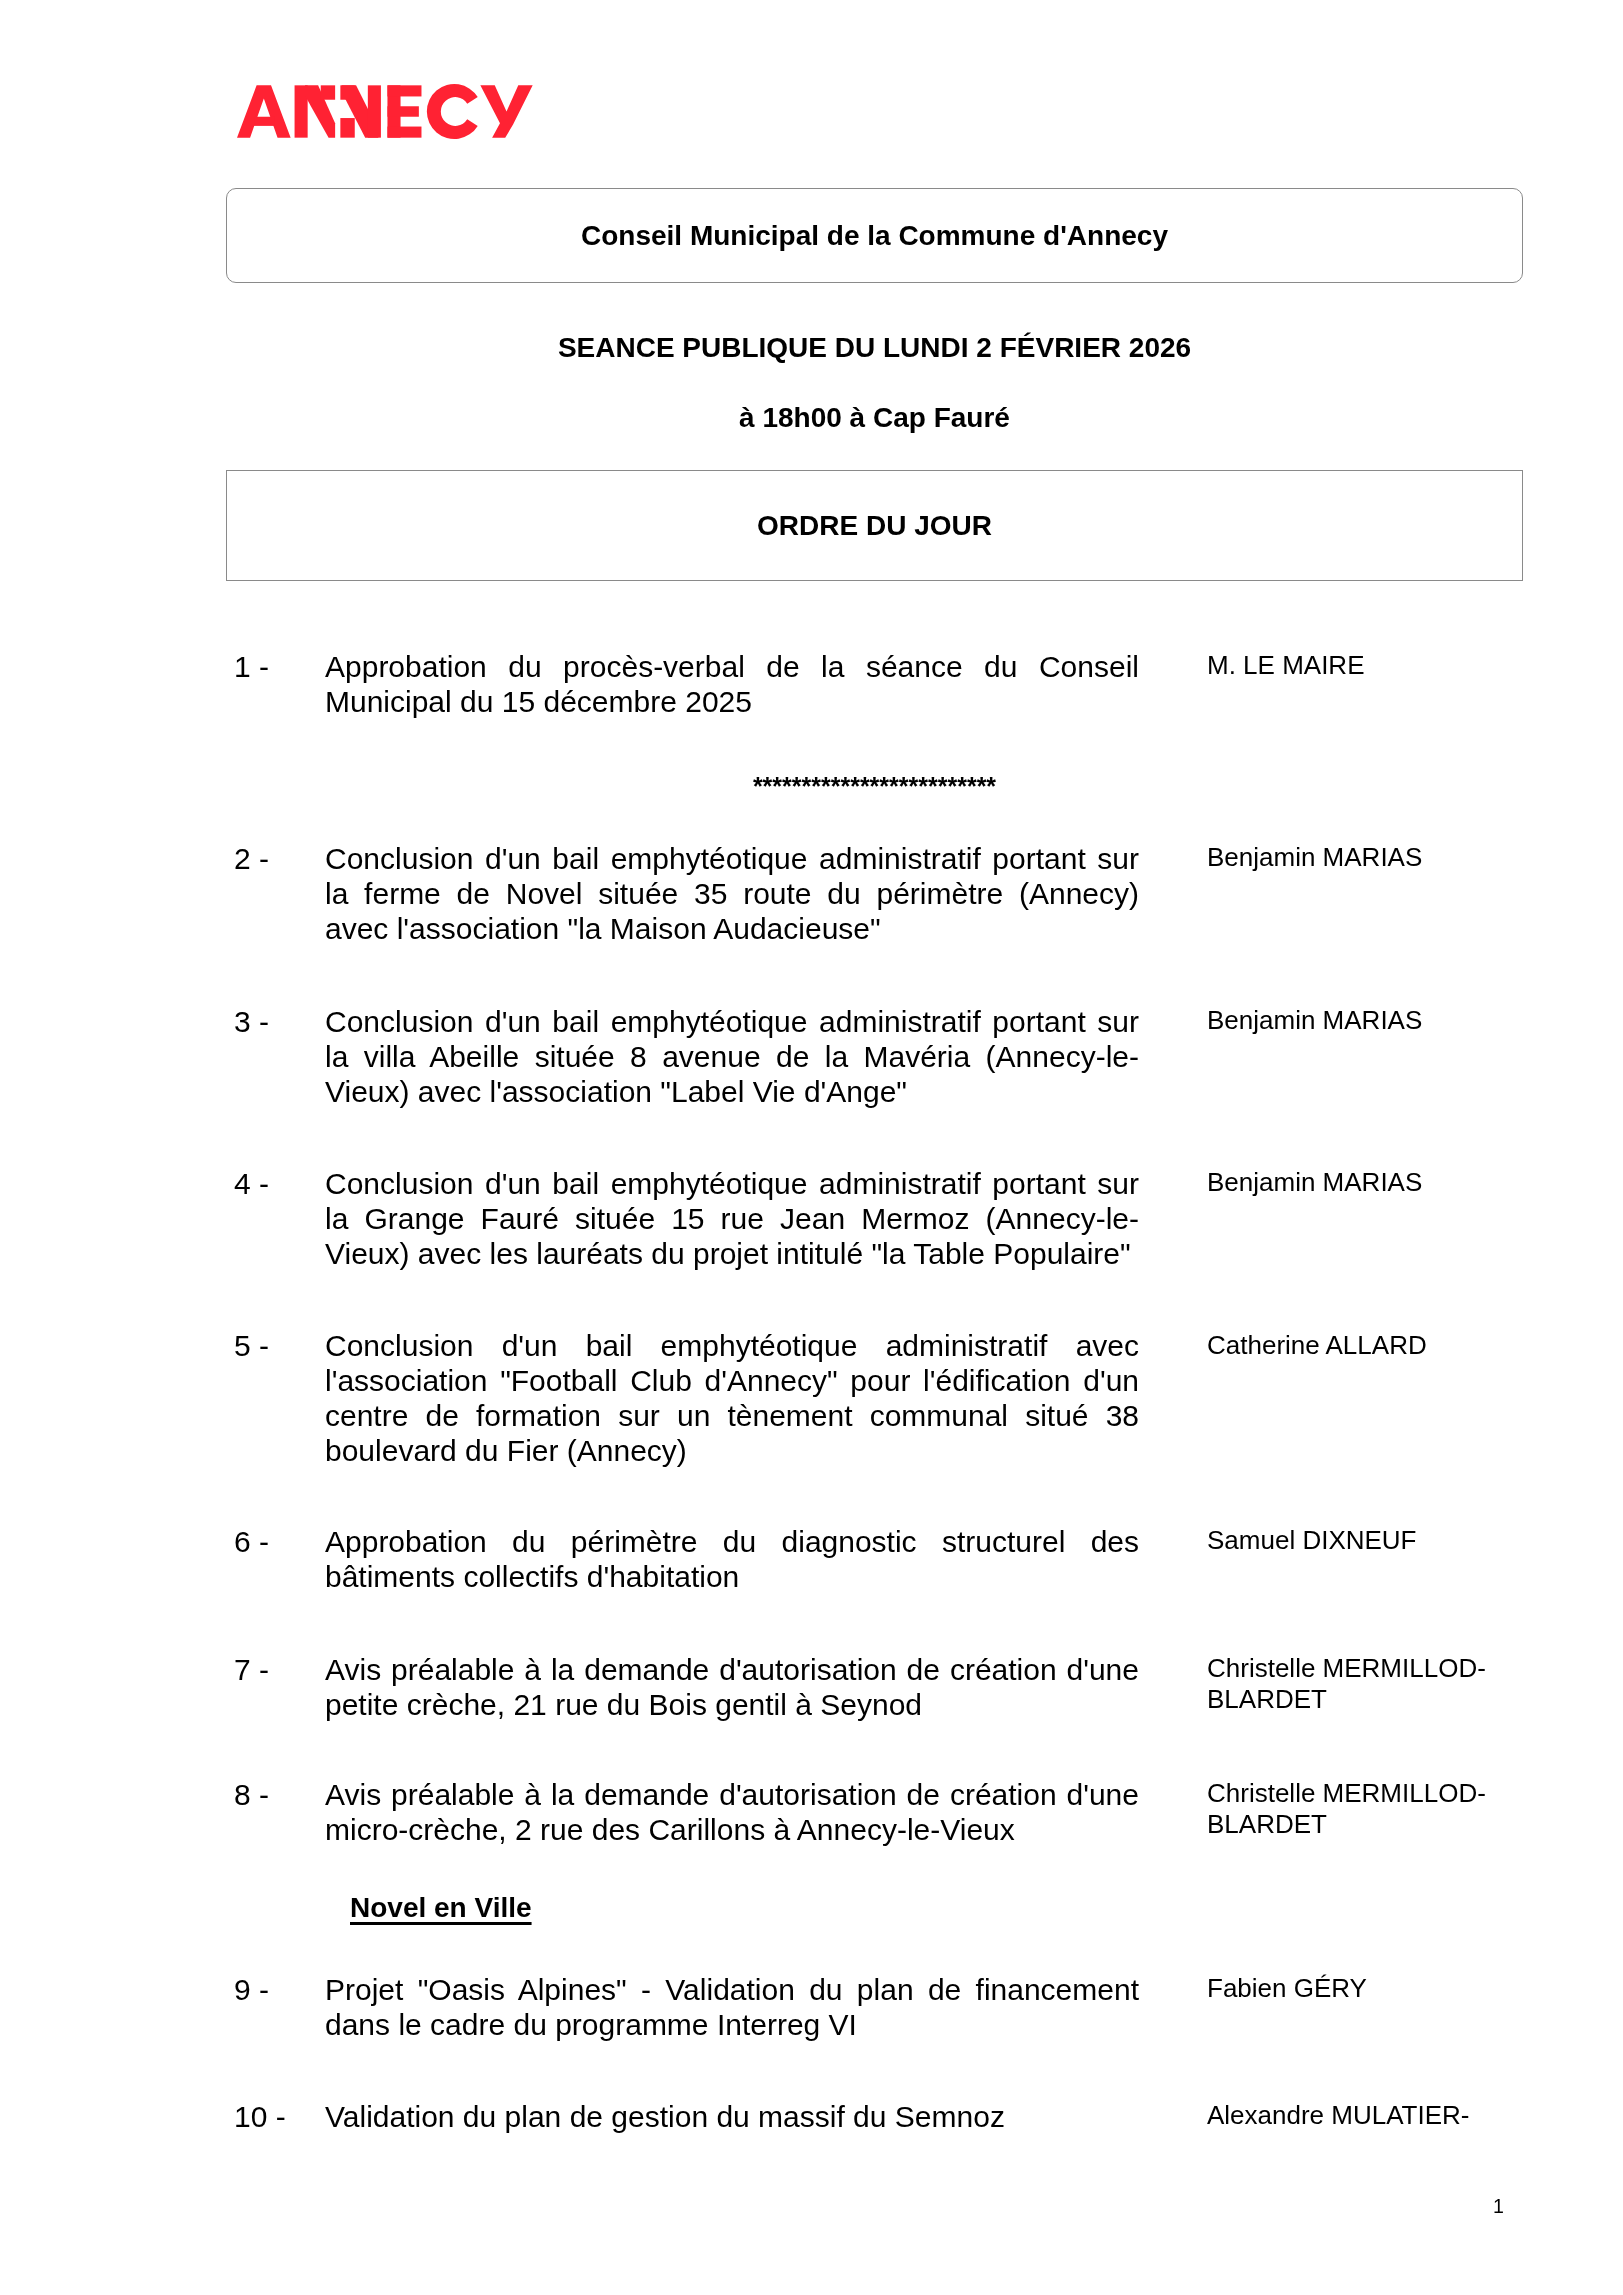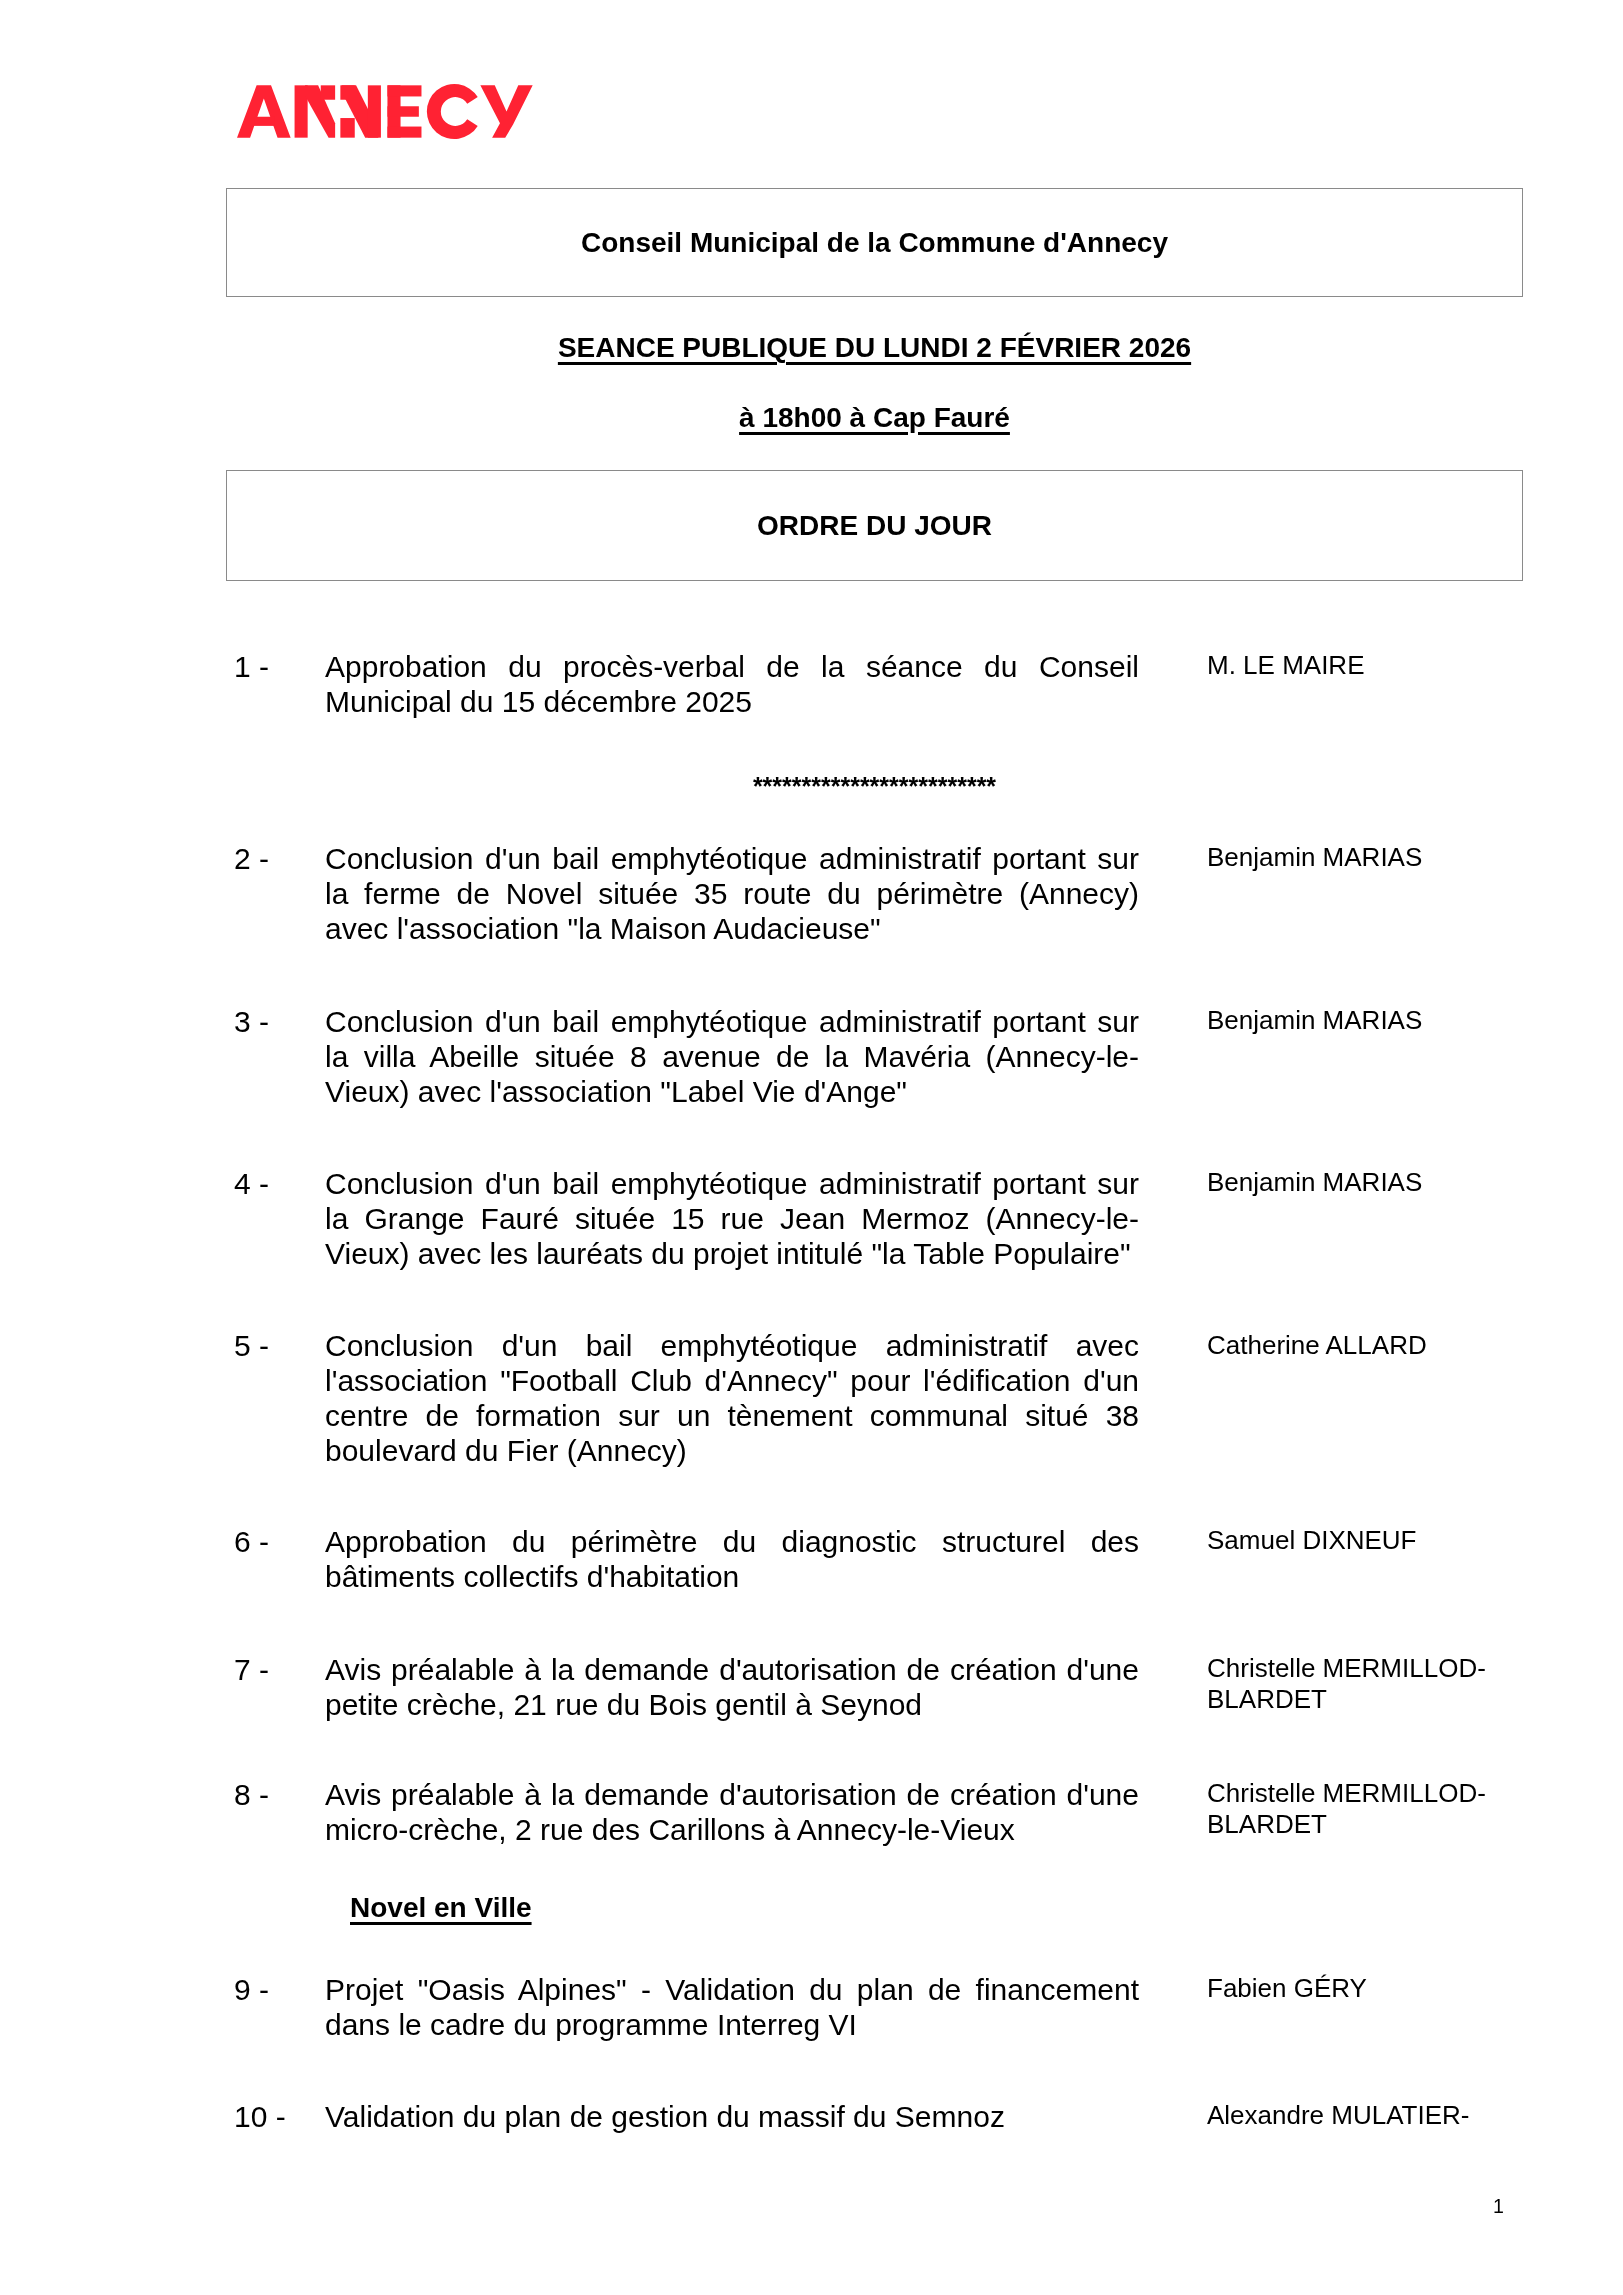--- a/index.html
+++ b/index.html
@@ -5,25 +5,25 @@
   html, body { margin:0; padding:0; background:#fff; }
   body { width:1623px; height:2295px; position:relative; overflow:hidden;
          font-family:"Liberation Sans", sans-serif; color:#000; }
   .abs { position:absolute; }
   .logo { left:237px; top:84px; height:55px; display:flex; align-items:center;
           font-family:"Liberation Sans", sans-serif; font-weight:bold; font-size:65px;
           letter-spacing:1.3px; line-height:1; }
   .logo svg { display:block; }
   .box { left:226px; width:1297px; border:1.3px solid #8a8a8a; box-sizing:border-box;
          display:flex; align-items:center; justify-content:center; }
-  .box1 { top:188px; height:109px; }
+  .box1 { top:188px; height:95px;border-radius:10px; }
   .box2 { top:470px; height:111px; }
   .box-title { font-weight:bold; font-size:28px; }
   .center-title { left:226px; width:1297px; text-align:center; font-weight:bold; font-size:28px; }
-  .center-title span { text-decoration:underline; text-decoration-thickness:2.6px; text-underline-offset:5.2px; }
+  .center-title span { text-decoration-thickness:2.6px; text-underline-offset:5.2px; }
   .item { left:0; width:1623px; }
   .num { position:absolute; left:234px; font-size:30px; line-height:35px; }
   .text { position:absolute; left:325px; width:814px; font-size:30px; line-height:35px;
           text-align:justify; text-align-last:left; }
   .presenter { position:absolute; left:1207px; width:314px; font-size:26px; line-height:31px; }
   .stars { left:226px; width:1297px; text-align:center; font-weight:bold; font-size:25px; letter-spacing:0px; }
   .section { left:350px; font-weight:bold; font-size:28px; }
   .section span { text-decoration:underline; text-decoration-thickness:2.6px; text-underline-offset:5.2px; }
   .pagenum { left:1493px; top:2195px; font-size:19.6px; }
 </style>

